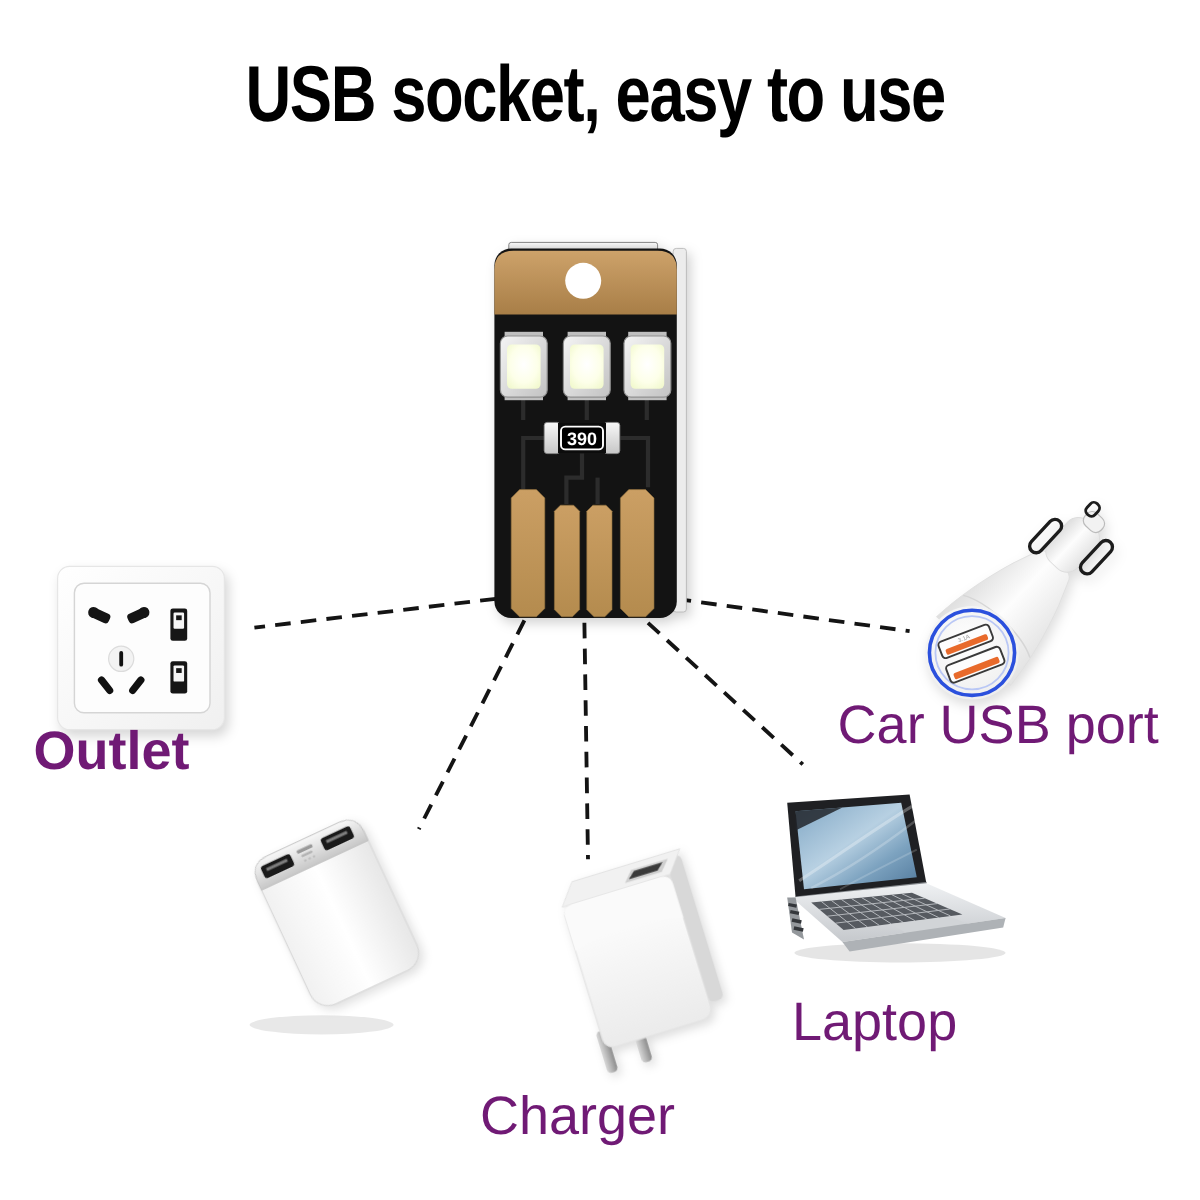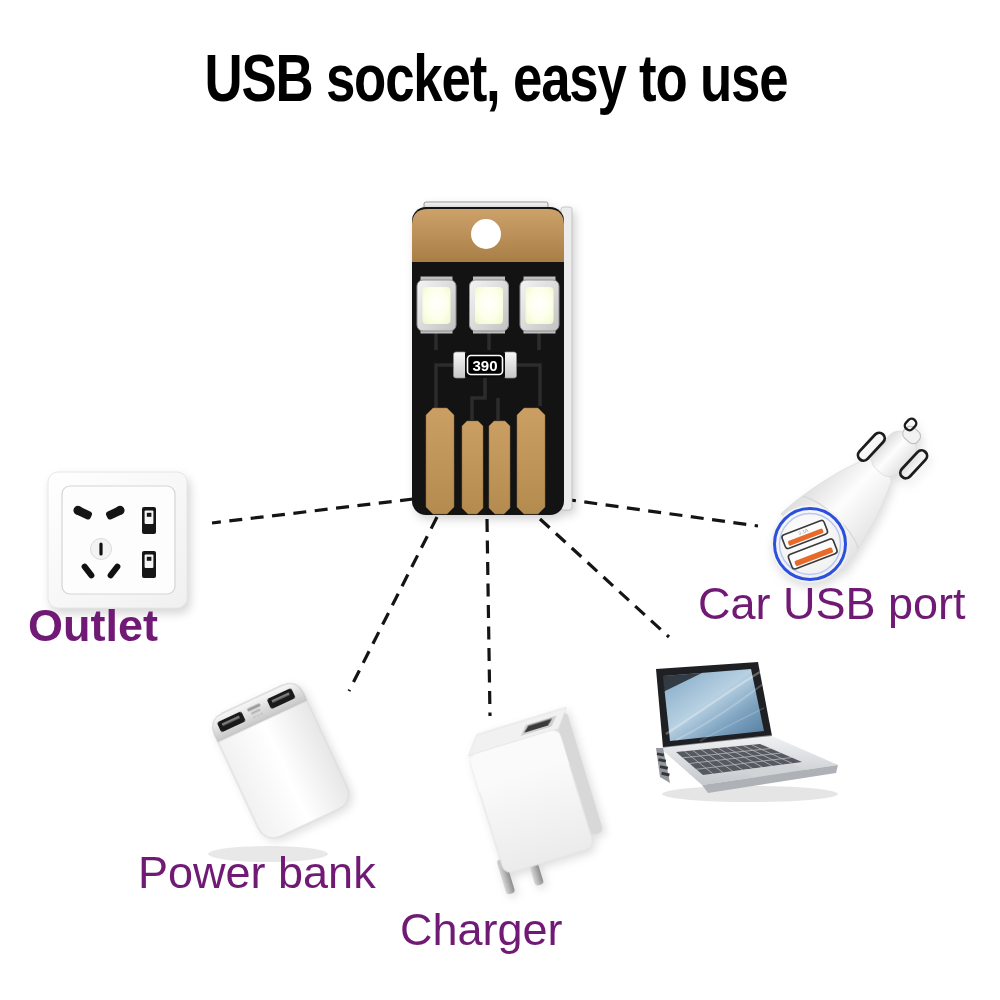--- a/index.html
+++ b/index.html
@@ -273,16 +273,16 @@
         </g>
         <g>
           <rect x="785" y="546.5" width="48" height="15.5" rx="3" fill="#fdfdfd" stroke="#3a3a3a" stroke-width="1.6"></rect>
           <rect x="789" y="554.5" width="40" height="5.5" rx="1.5" fill="#e86a2b"></rect>
         </g>
       </g>
     </g>
   </svg>
 
   <div class="device-label lbl-outlet">Outlet</div>
-  <div class="device-label lbl-power-bank">Power bank</div>
   <div class="device-label lbl-charger">Charger</div>
+  <div class="device-label lbl-laptop">Laptop</div>
   <div class="device-label lbl-car">Car USB port</div>
 </div>
 
 </body></html>

